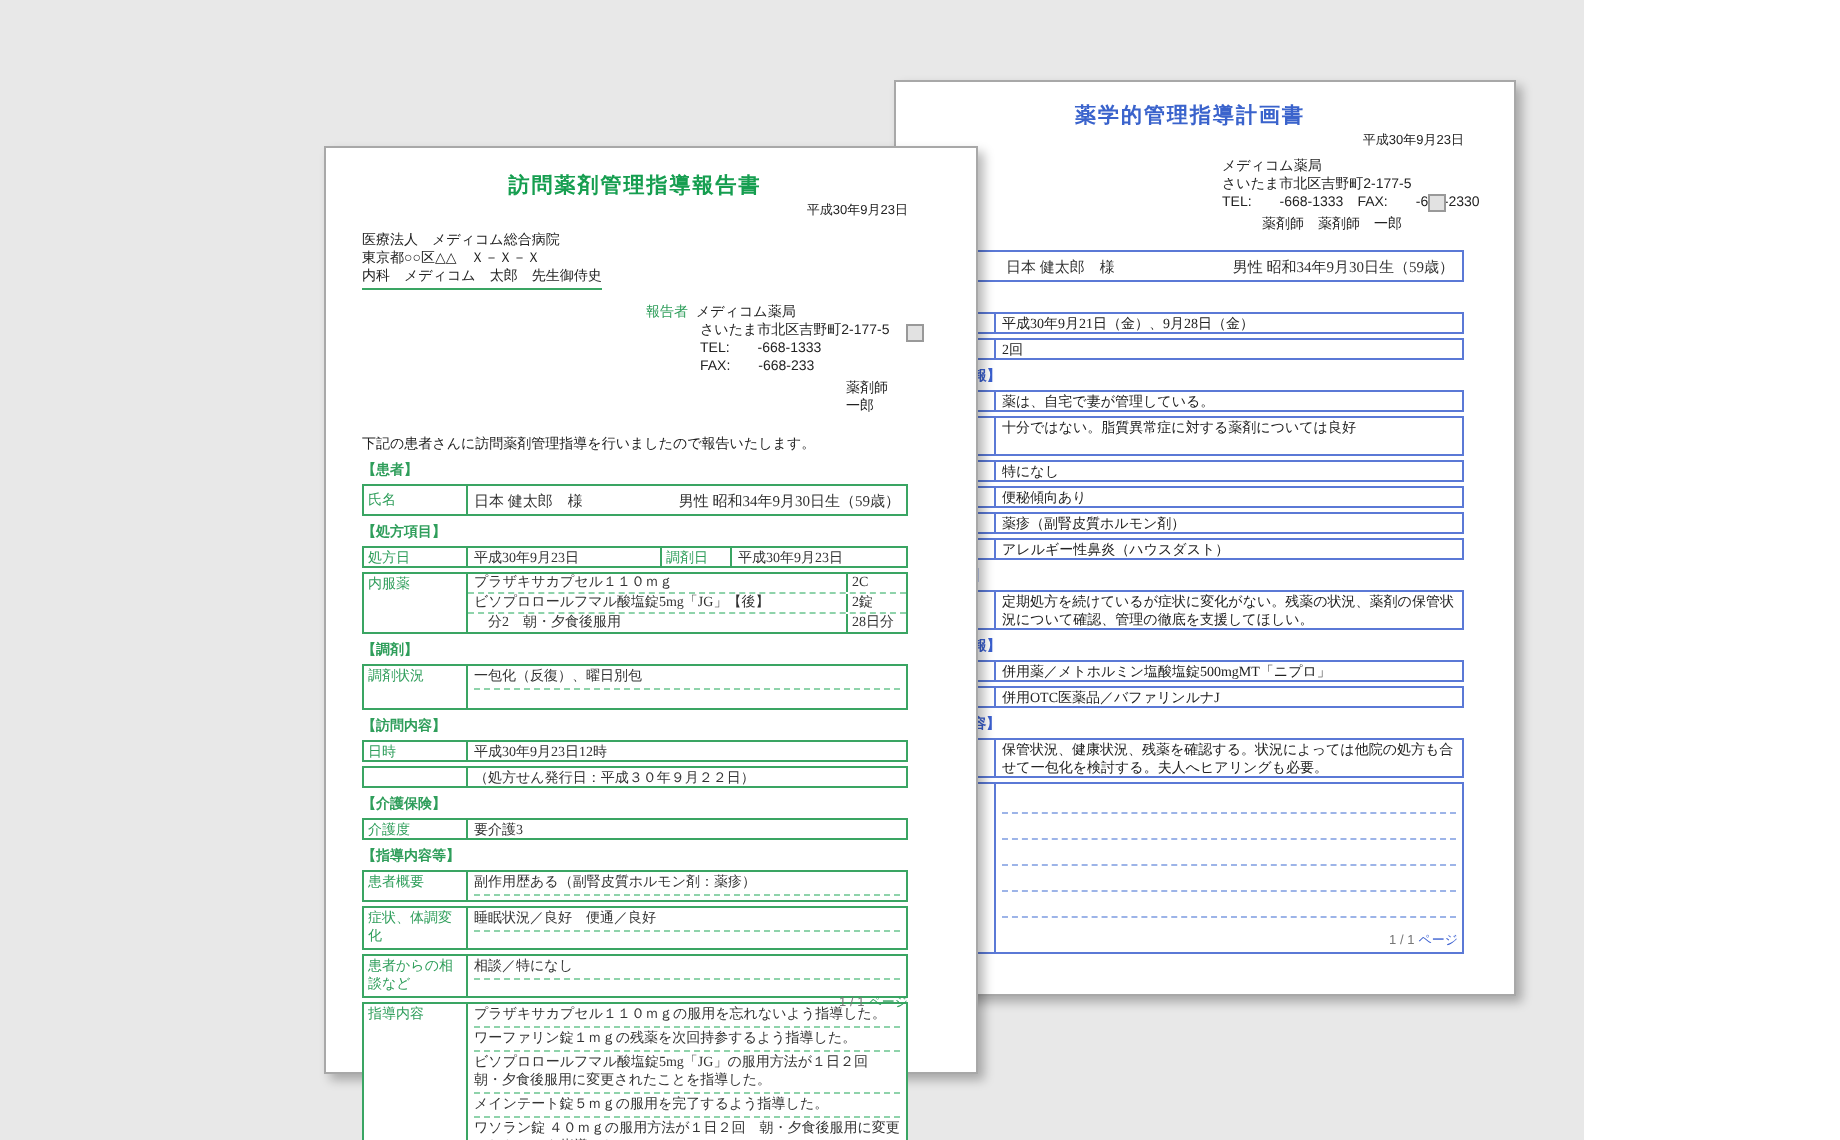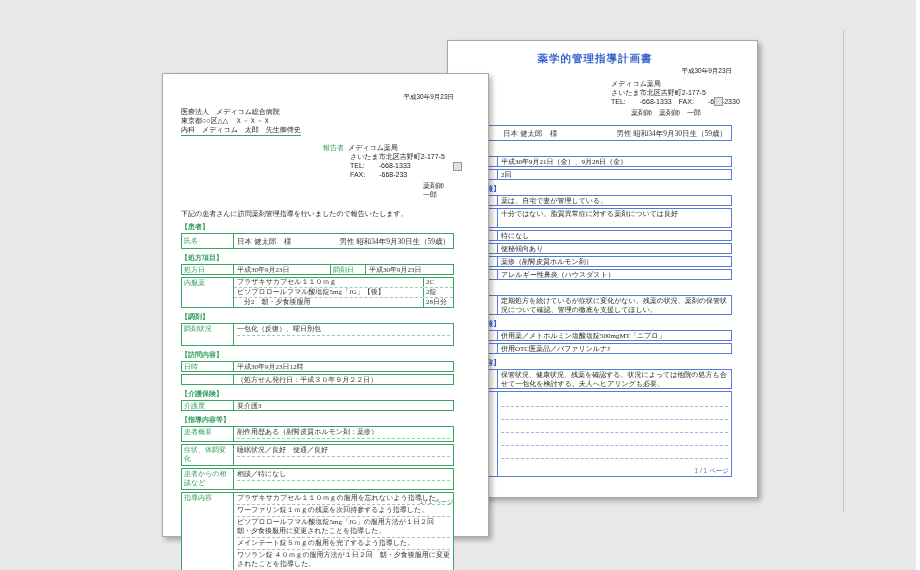--- a/index.html
+++ b/index.html
@@ -1,17 +1,17 @@
 <!DOCTYPE html>
 <html><head>
 <meta charset="utf-8">
 <style>
   html,body{margin:0;padding:0;}
   body{font-family:"Liberation Sans","DejaVu Sans",sans-serif;}
-  .stage{position:relative;width:916px;height:570px;background:#e8e8e8;overflow:hidden;}
+  .stage{position:relative;width:792px;height:570px;background:#e8e8e8;overflow:hidden;}
   .stray-line{position:absolute;left:843px;top:30px;width:1px;height:483px;background:#c6c6c6;}
   .page{position:absolute;background:#fff;border:1px solid #a8a8a8;box-shadow:3px 3px 5px rgba(0,0,0,0.28);box-sizing:border-box;}
   .page-right{left:447px;top:40px;width:311px;height:458px;z-index:1;}
   .page-left{left:162px;top:73px;width:327px;height:464px;z-index:2;}
   .content{position:relative;width:100%;height:100%;box-sizing:border-box;font-size:7px;line-height:9px;color:#333;}
   .pl-content{padding:15px 34px 0 18px;}
   .pr-content{padding:13px 25px 0 10px;}
 
   
   .doc-title{text-align:center;font-weight:bold;letter-spacing:1px;font-size:10.5px;}
@@ -163,20 +163,21 @@
       </div>
 
       <div class="footer" style="right:28px;bottom:22px;">
         <span>1 / 1</span><span class="page-unit">ページ</span>
       </div>
     </div>
   </div>
 
   <div class="page page-left g">
     <div class="content pl-content">
+      <div class="doc-title">訪問薬剤管理指導報告書</div>
       <div class="doc-date">平成30年9月23日</div>
 
       <div class="addr-block">
         <div>医療法人　メディコム総合病院</div>
         <div>東京都○○区△△　Ｘ－Ｘ－Ｘ</div>
         <div><span class="underline-g">内科　メディコム　太郎　先生御侍史</span></div>
       </div>
 
       <div class="reporter">
         <div><span class="rlabel">報告者</span><span>メディコム薬局</span></div>

